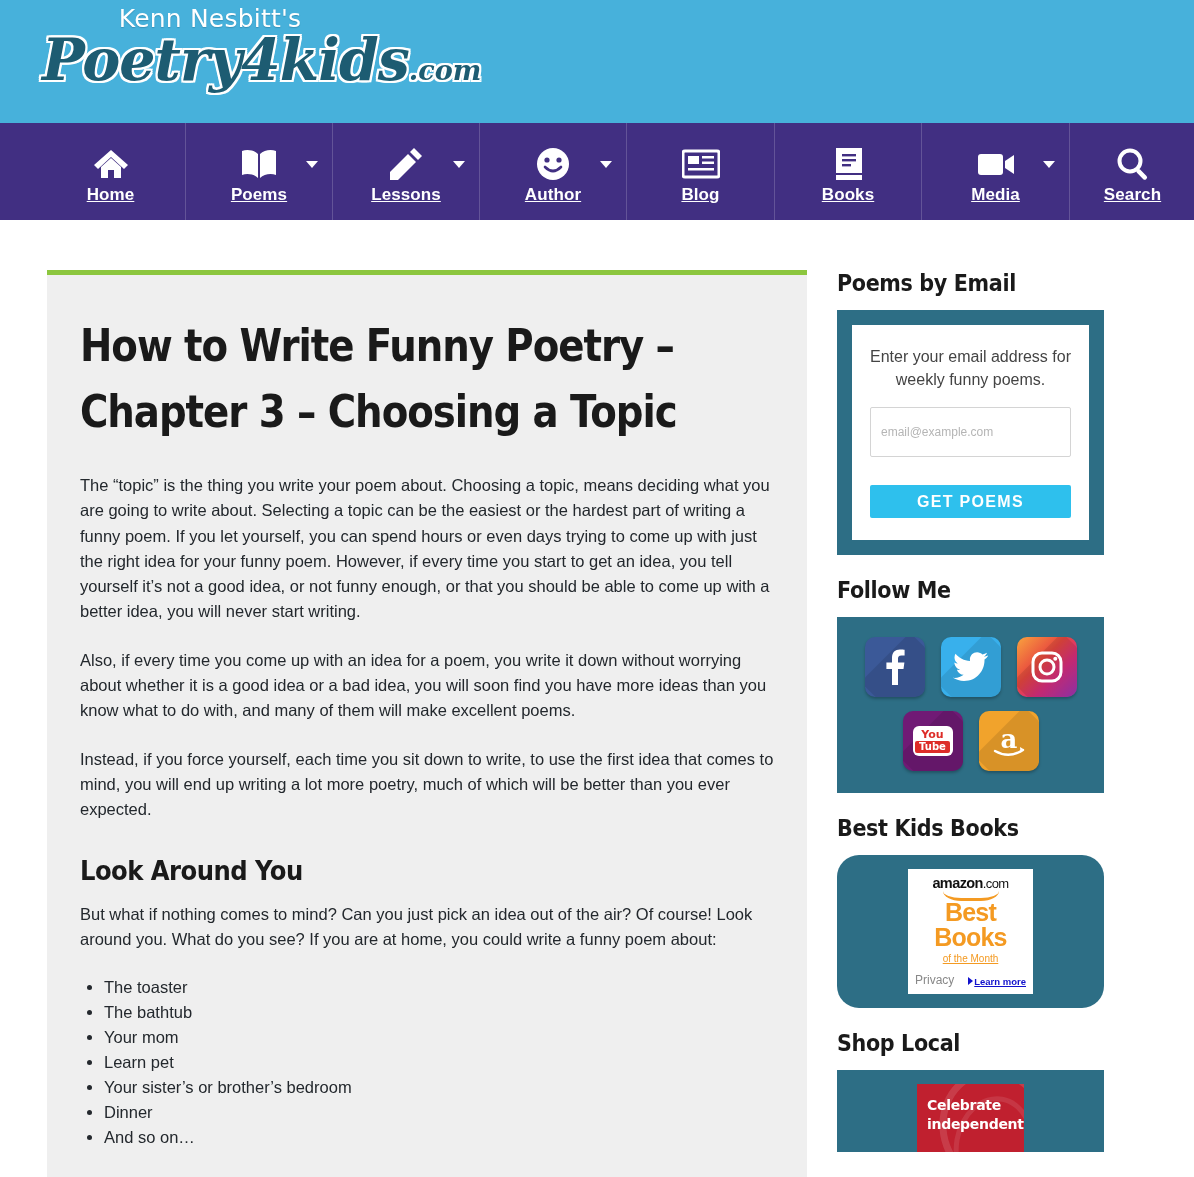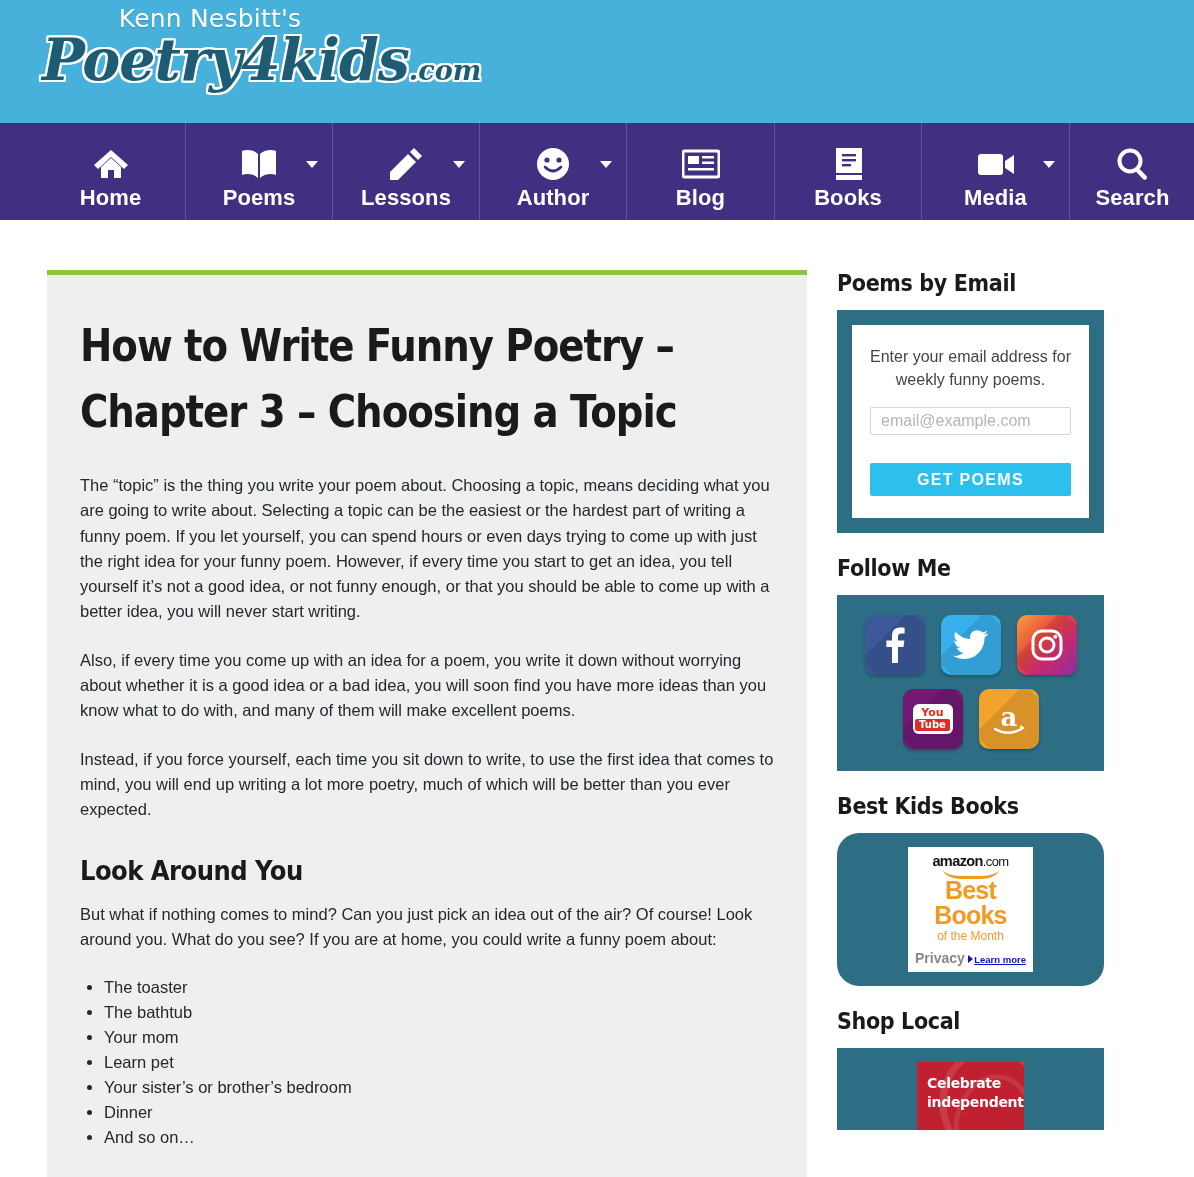--- a/index.html
+++ b/index.html
@@ -79,24 +79,25 @@
     flex: none;
     cursor: pointer;
   }
   .nav-item:first-of-type { border-left: 1px solid rgba(255,255,255,.18); }
   .nav-icon {
     height: 38px;
     display: flex; align-items: center; justify-content: center;
   }
   .nav-icon svg { display: block; fill: #ffffff; }
   .nav-label {
-    font-size: 22px;
+    font-size: 17px;
     font-weight: bold;
     margin-top: 2px;
     letter-spacing: .1px;
+    text-decoration: underline;
   }
   .nav-caret {
     position: absolute;
     right: 14px; top: 38px;
     width: 0; height: 0;
     border-left: 6px solid transparent;
     border-right: 6px solid transparent;
     border-top: 7px solid #ffffff;
   }
 
@@ -181,25 +182,25 @@
   }
   .email-prompt {
     font-size: 16px;
     line-height: 23px;
     color: #444444;
     margin: 0 0 16px 0;
   }
   .email-input {
     display: block;
     width: 100%;
-    height: 28px;
+    height: 50px;
     border: 1px solid #d4d4d4;
     background: #ffffff;
     font-family: "Liberation Sans", sans-serif;
-    font-size: 16px;
+    font-size: 12px;
     color: #333;
     padding: 0 10px;
     border-radius: 2px;
   }
   .email-input::placeholder { color: #b5b5b5; }
   .get-poems-btn {
     display: block;
     width: 100%;
     margin-top: 28px;
     height: 33px;
@@ -267,26 +268,26 @@
   .az-logo { font-size: 14.5px; font-weight: bold; color: #111; letter-spacing: -0.6px; line-height: 15px; }
   .az-logo .dotcom { font-weight: normal; font-size: 13px; }
   .az-smile {
     width: 56px; height: 10px;
     margin: 0 auto;
     border-bottom: 3px solid #f49a22;
     border-radius: 0 0 40px 40px / 0 0 22px 22px;
   }
   .az-best { font-size: 25px; font-weight: bold; color: #f49a22; line-height: 25px; letter-spacing: -0.8px; margin-top: -1px; }
   .az-books { font-size: 25px; font-weight: bold; color: #f49a22; line-height: 25px; letter-spacing: -0.8px; }
-  .az-month { font-size: 12px; color: #f49a22; line-height: 17px; }
+  .az-month { font-size: 10px; color: #f49a22; line-height: 17px; text-decoration: underline; }
   .az-foot {
     display: flex; justify-content: space-between; align-items: center;
     margin-top: 4px; padding: 0 1px;
   }
-  .az-privacy { font-size: 14px; color: #888; font-weight: bold; }
+  .az-privacy { font-size: 12px; color: #888; }
   .az-learn { font-size: 9.5px; color: #1111cc; text-decoration: underline; font-weight: bold; }
   .az-tri {
     display: inline-block; width: 0; height: 0;
     border-top: 4px solid transparent; border-bottom: 4px solid transparent;
     border-left: 5px solid #1111cc; margin-right: 1px; vertical-align: middle;
   }
 
   
   .shop-box { background: #2d6e85; padding: 14px; display: flex; justify-content: center; overflow: hidden; height: 82px; }
   .shop-ad {

